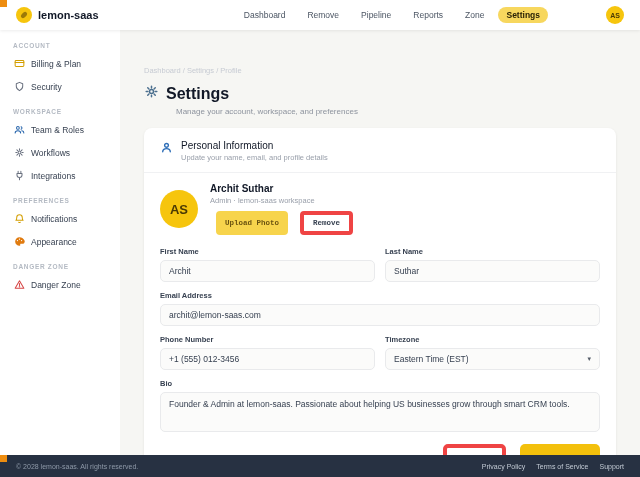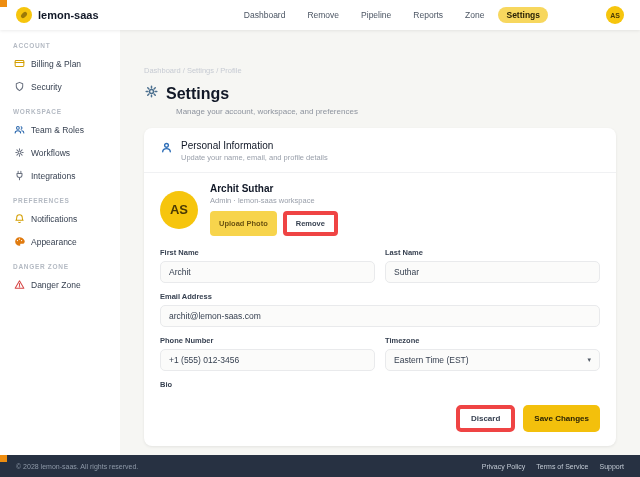--- a/index.html
+++ b/index.html
@@ -48,21 +48,21 @@
   .card-head svg { width:13px; height:13px; margin-top:1px; }
   .card-title { font-size:10px; font-weight:normal; color:#111827; }
   .card-sub { font-size:7.5px; color:#9aa0ab; margin-top:2px; }
   .divider { height:1px; background:#f0f1f3; margin:10px -16px; }
 
   .profile-row { display:flex; align-items:center; gap:12px; margin:4px 0 12px; }
   .avatar-lg { width:38px; height:38px; border-radius:50%; background:#f6c50d; color:#4a3a05; font-size:13px; font-weight:bold; display:flex; align-items:center; justify-content:center; flex:0 0 auto; }
   .p-name { font-size:10px; font-weight:bold; color:#111827; }
   .p-role { font-size:7.5px; color:#9aa0ab; margin-top:2px; }
   .p-btns { display:flex; gap:6px; margin-top:6px; }
-  .btn { border:none; border-radius:4px; font-size:7.5px; font-weight:bold; padding:4px 9px; cursor:pointer; font-family:Liberation Sans, sans-serif; }
+  .btn { border:none; border-radius:4px; font-size:7.5px; font-weight:bold; padding:4px 9px; cursor:pointer; font-family:Liberation Mono, monospace;margin-left:6px; }
   .btn-upload { background:#f7d44c; color:#6b5310; }
   .btn-outline { background:#fff; border:4px solid #ef4444; color:#374151; }
 
   .grid { display:grid; grid-template-columns:1fr 1fr; gap:9px 10px; }
   .field { display:flex; flex-direction:column; }
   .field.full { grid-column:1 / 3; }
   .field label { font-size:7.5px; font-weight:bold; color:#374151; margin-bottom:4px; }
   .field input, .select, .field textarea { background:#fbfbfa; border:1px solid #e9eaec; border-radius:5px; font-size:8.5px; color:#374151; padding:5px 8px; font-family:inherit; width:100%; outline:none; }
   .select { display:flex; align-items:center; justify-content:space-between; cursor:pointer; }
   .chev { font-size:7px; color:#555d68; }
@@ -251,20 +251,21 @@
           </div>
           <div class="field">
             <label>Timezone</label>
             <div class="select">
               <span>Eastern Time (EST)</span>
               <span class="chev">▾</span>
             </div>
           </div>
           <div class="field full">
             <label>Bio</label>
+            <textarea style="">Founder &amp; Admin at lemon-saas. Passionate about helping US businesses grow through smart CRM tools.</textarea>
           </div>
         </div>
 
         <div class="actions">
           <button class="btn btn-outline btn-lg">Discard</button>
           <button class="btn btn-save btn-lg">Save Changes</button>
         </div>
       </section>
     </main>
   </div>

